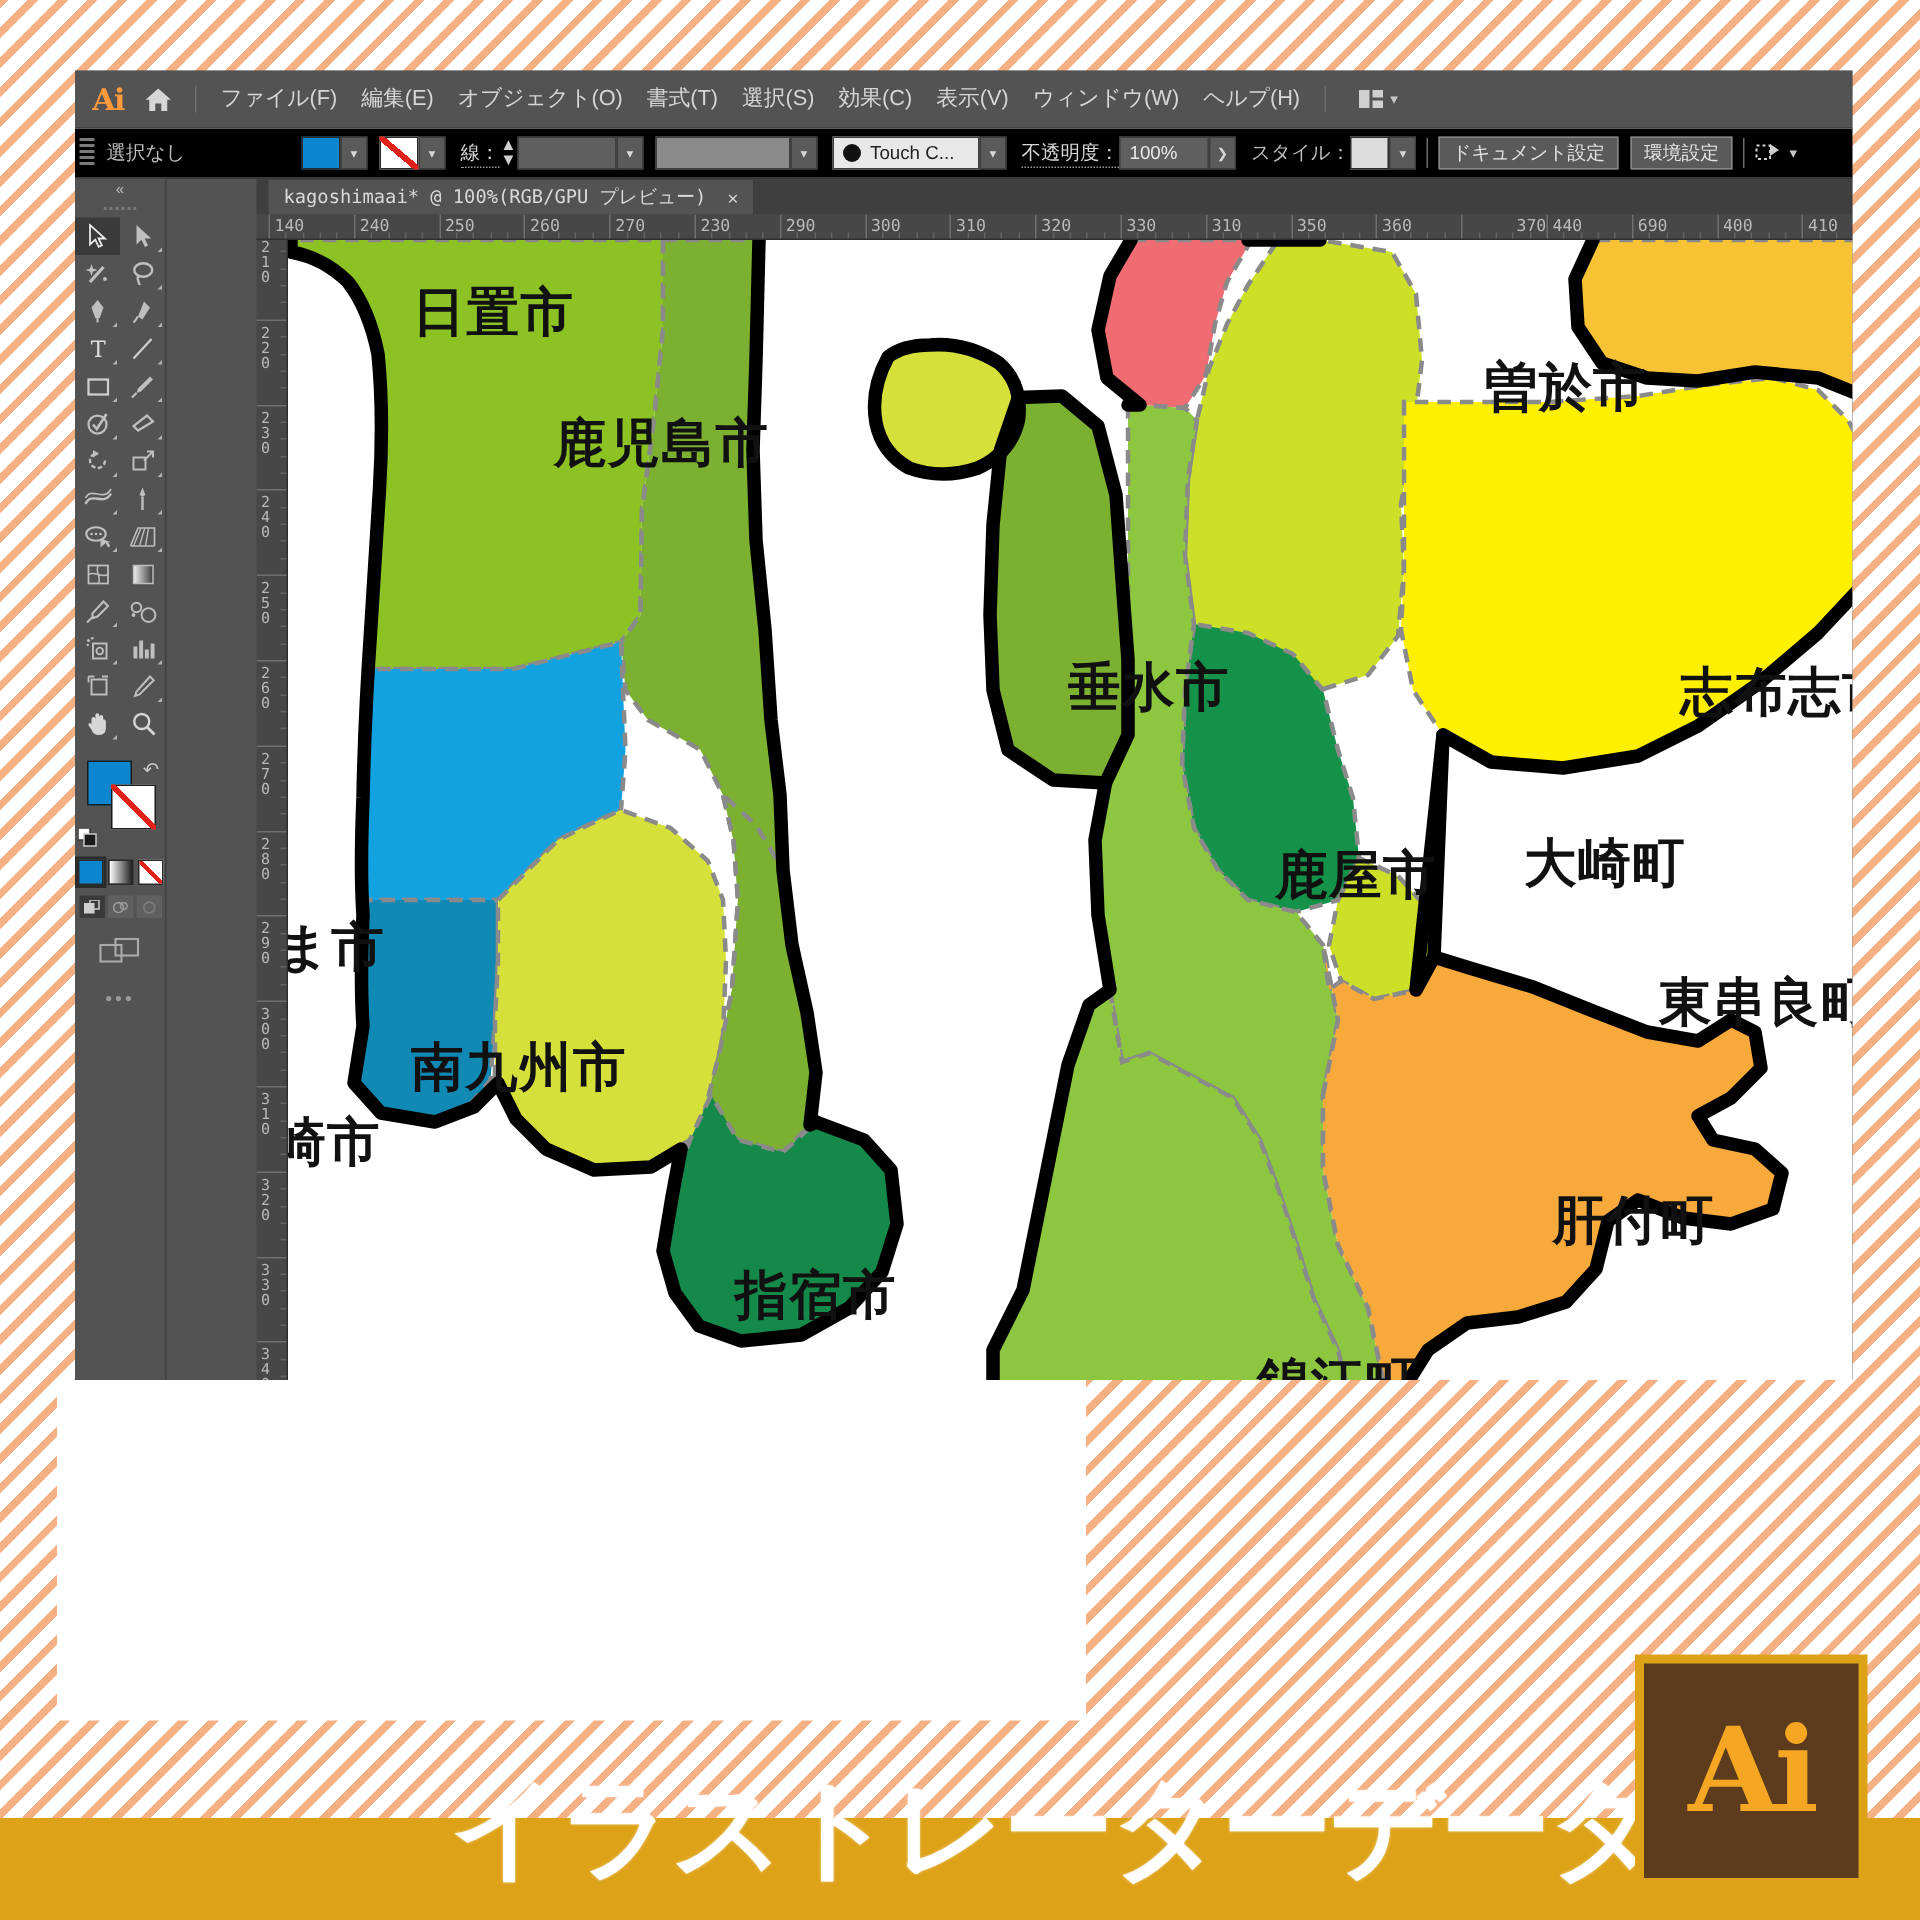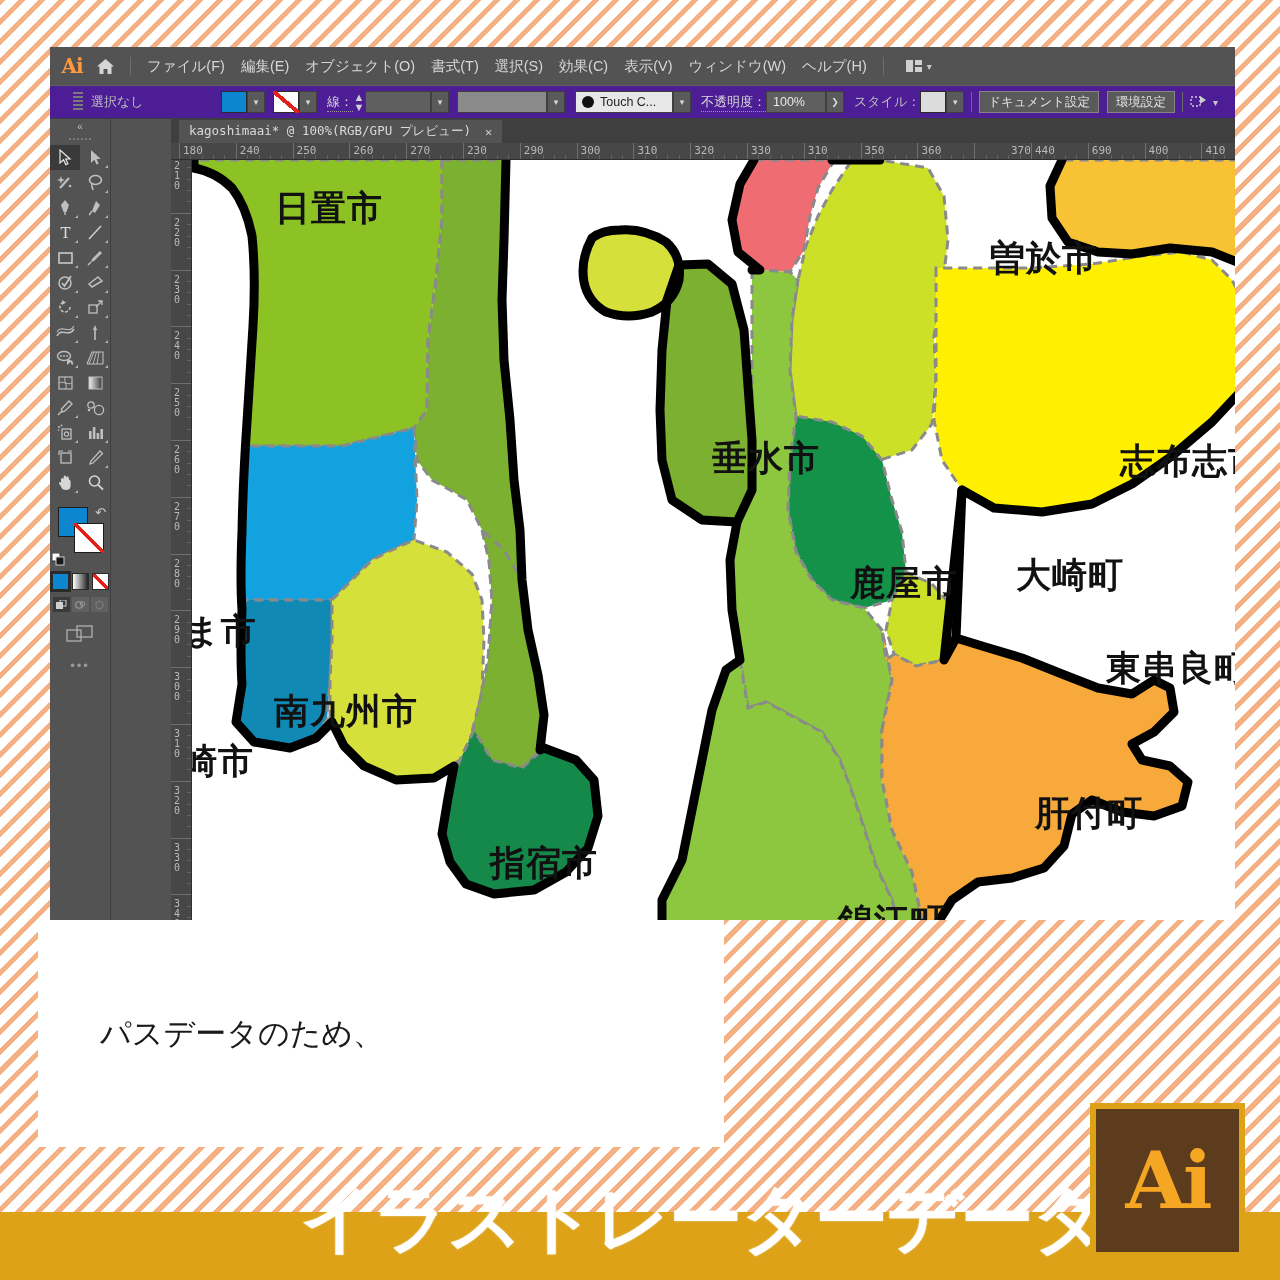--- a/index.html
+++ b/index.html
@@ -47,22 +47,22 @@
     white-space: nowrap; line-height: 38px;
   }
   #arrange-icon { margin-left: 14px; display: flex; align-items: center; gap: 5px; }
   .arrange-glyph { display: inline-block; width: 16px; height: 12px; position: relative; }
   .arrange-glyph i { position: absolute; background: #d0d0d0; display: block; }
   .chev { color: #c8c8c8; font-size: 10px; }
 
   
   #controlbar {
     position: absolute; left: 0; top: 38px; width: 100%; height: 34px;
-    background: #4c1d95; border-top: 1px solid #5e5e5e; border-bottom: 1px solid #3d3d3d;
-    display: flex; align-items: center; padding-left: 23px; gap: 0px;
+    background: #000000; border-top: 1px solid #5e5e5e; border-bottom: 1px solid #3d3d3d;
+    display: flex; align-items: center; padding-left: 3px; gap: 0px;
   }
   .grip { width: 10px; height: 20px; background:
       repeating-linear-gradient(to bottom, #7a7a7a 0 2px, transparent 2px 4px);
       margin-right: 8px; }
   .cb-label { color: #bfbfbf; font-size: 13px; white-space: nowrap; }
   .cb-label-u { color: #d8d8d8; font-size: 13px; white-space: nowrap;
                 border-bottom: 1px dotted #9a9a9a; }
   .swatch-box { width: 26px; height: 22px; border: 1px solid #2b2b2b; }
   .dd-btn {
     width: 18px; height: 22px; background: #5a5a5a; border: 1px solid #3f3f3f;
@@ -537,21 +537,21 @@
       <svg width="28" height="20" viewBox="0 0 28 20">
           <rect x="1" y="6" width="14" height="11" fill="none" stroke="#aaa" stroke-width="1.4"></rect>
           <rect x="11" y="2" width="15" height="11" fill="none" stroke="#aaa" stroke-width="1.4"></rect>
         </svg>
     </div>
     <div id="moredots">•••</div>
   </div>
 
   <div id="ruler-h">
       <div class="rh-tick" style="left: 8px;"></div>
-      <div class="rh-lab" style="left: 12px;">180</div>
+      <div class="rh-lab" style="left: 12px;">140</div>
       <div class="rh-tick minor" style="left: 19.36px;"></div>
       <div class="rh-tick minor" style="left: 30.72px;"></div>
       <div class="rh-tick minor" style="left: 42.08px;"></div>
       <div class="rh-tick minor" style="left: 53.44px;"></div>
       <div class="rh-tick" style="left: 64.8px;"></div>
       <div class="rh-lab" style="left: 68.8px;">240</div>
       <div class="rh-tick minor" style="left: 76.16px;"></div>
       <div class="rh-tick minor" style="left: 87.52px;"></div>
       <div class="rh-tick minor" style="left: 98.88px;"></div>
       <div class="rh-tick minor" style="left: 110.24px;"></div>
@@ -793,39 +793,40 @@
         <path d="M562 0 L548 24 L540 60 L546 92 L568 110 L560 110"></path>
         <path d="M1060 196 L1050 230 L1020 262 L980 296 L940 324 L900 344 L850 352 L802 348 L770 330 L764 478 L790 486 L830 498 L870 514 L906 528 L940 534 L962 520 L978 528 L982 552 L962 572 L940 584 L950 600 L978 606 L996 622 L990 646 L962 656 L930 652 L900 640 L880 654 L872 686 L852 708 L820 718 L786 722 L760 740 L740 772 L716 802"></path>
         <path d="M770 330 L752 500 L764 478"></path>
         <path d="M1075 88 L1050 104 L1020 92 L978 88 L940 94 L906 92 L876 82 L860 58 L858 26 L870 0"></path>
         <path d="M688 0 L660 0 L640 0"></path>
         <path d="M487 105 L475 140 L470 190 L468 250 L470 300 L480 340 L510 360 L545 362"></path>
       </g>
     </svg>
 
     <div class="mlabel" style="left:83px;  top:25px;  font-size:35px;">日置市</div>
+    <div class="mlabel" style="left:177px; top:112px; font-size:35px;">鹿児島市</div>
     <div class="mlabel" style="left:798px; top:75px;  font-size:35px;">曽於市</div>
     <div class="mlabel" style="left:928px; top:278px; font-size:35px;">志布志市</div>
     <div class="mlabel" style="left:520px; top:275px; font-size:35px;">垂水市</div>
     <div class="mlabel" style="left:658px; top:400px; font-size:35px;">鹿屋市</div>
     <div class="mlabel" style="left:824px; top:392px; font-size:35px;">大崎町</div>
     <div class="mlabel" style="left:914px; top:485px; font-size:35px;">東串良町</div>
     <div class="mlabel" style="left:-8px;  top:448px; font-size:35px;">ま市</div>
     <div class="mlabel" style="left:82px;  top:528px; font-size:35px;">南九州市</div>
     <div class="mlabel" style="left:-10px; top:578px; font-size:35px;">崎市</div>
     <div class="mlabel" style="left:298px; top:680px; font-size:35px;">指宿市</div>
     <div class="mlabel" style="left:843px; top:630px; font-size:35px;">肝付町</div>
     <div class="mlabel" style="left:646px; top:738px; font-size:35px;">錦江町</div>
 
   </div>
 </div>
 
 <div id="infobox">
   <p>
-    <span>パスデータのため、</span><br>
+    <br>
   </p>
 </div>
 
 <div id="bottom-band"></div>
 <div id="banner-text">イラストレーターデータ</div>
 <div id="ai-badge">
   <div class="inner">
     <span class="glyph">Ai</span>
   </div>
 </div>

